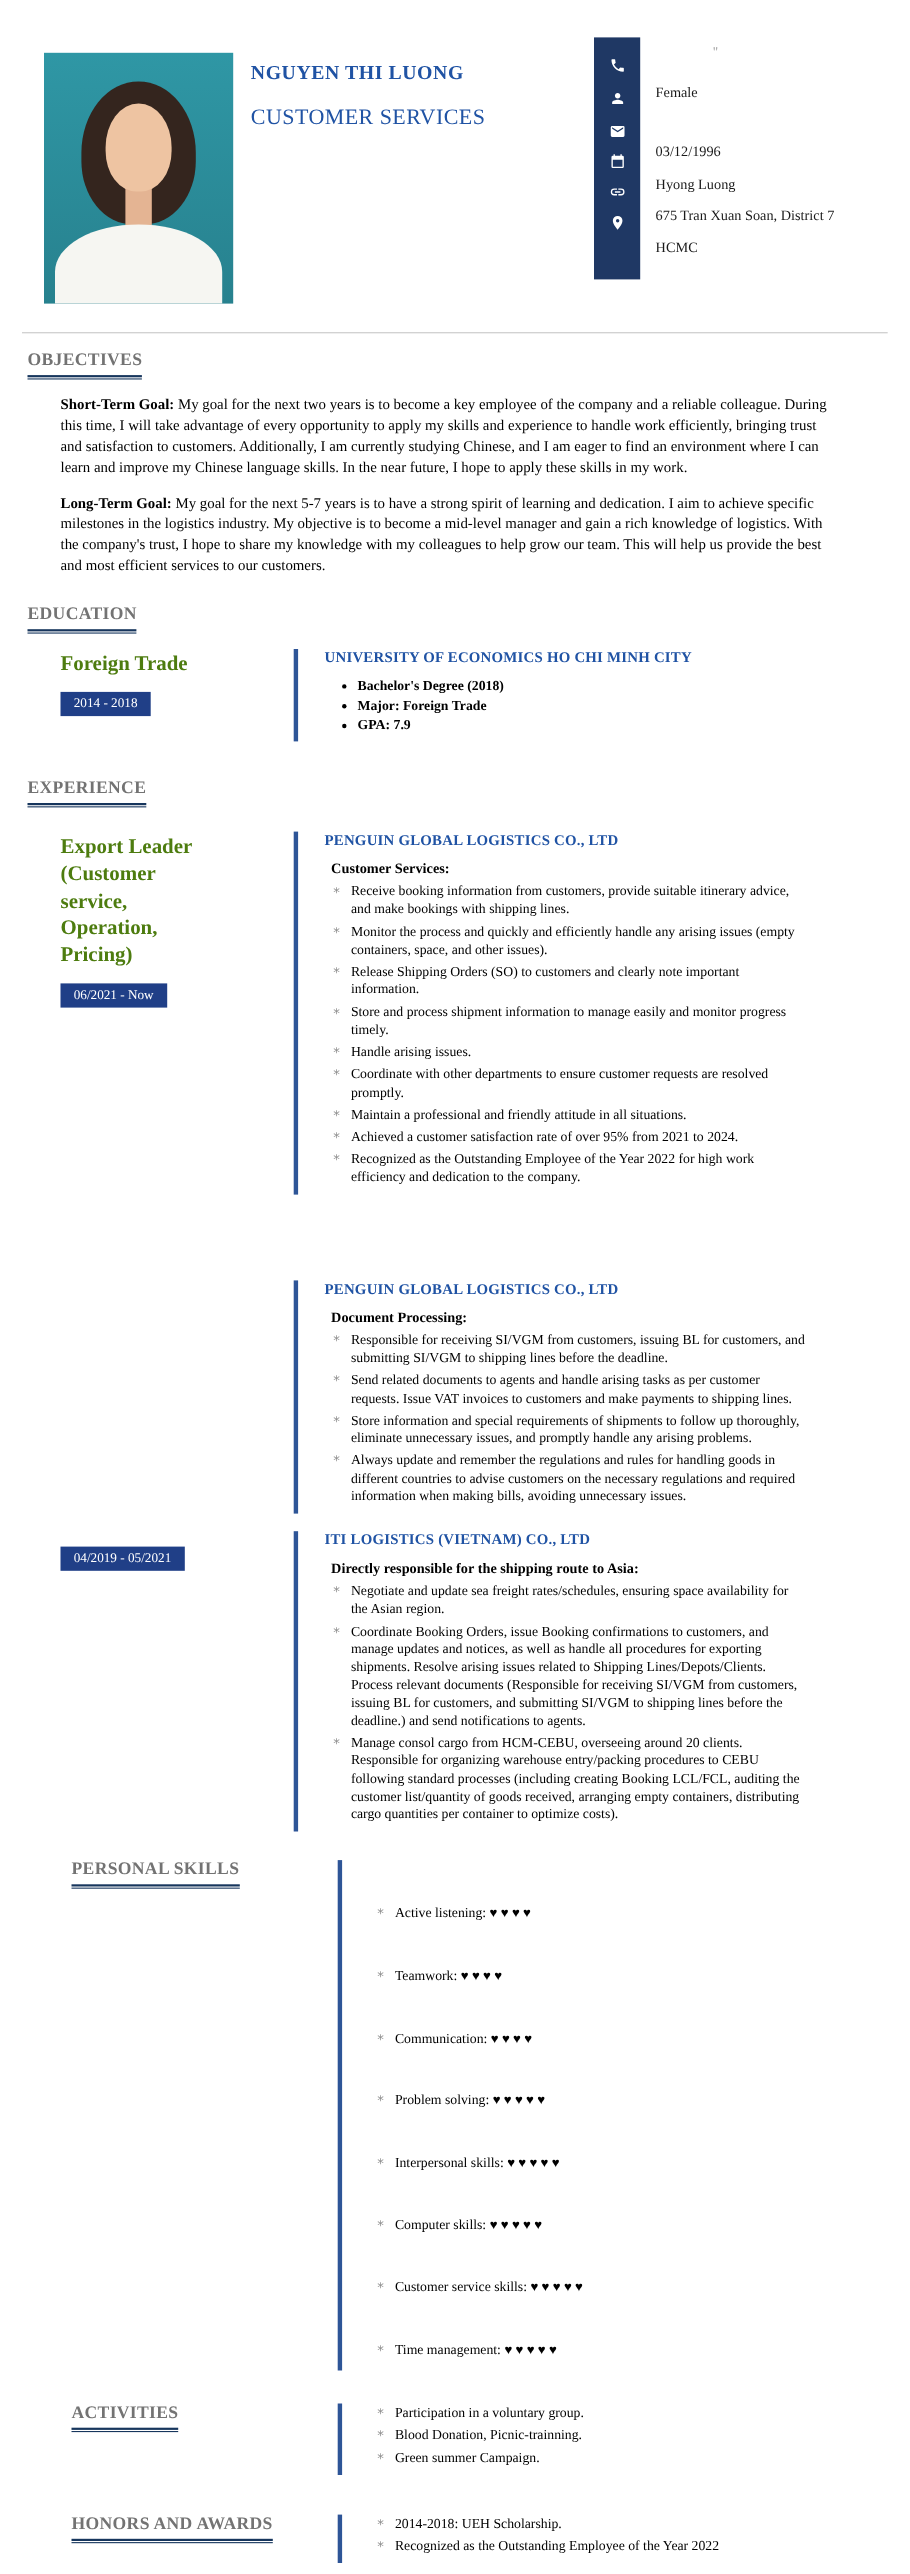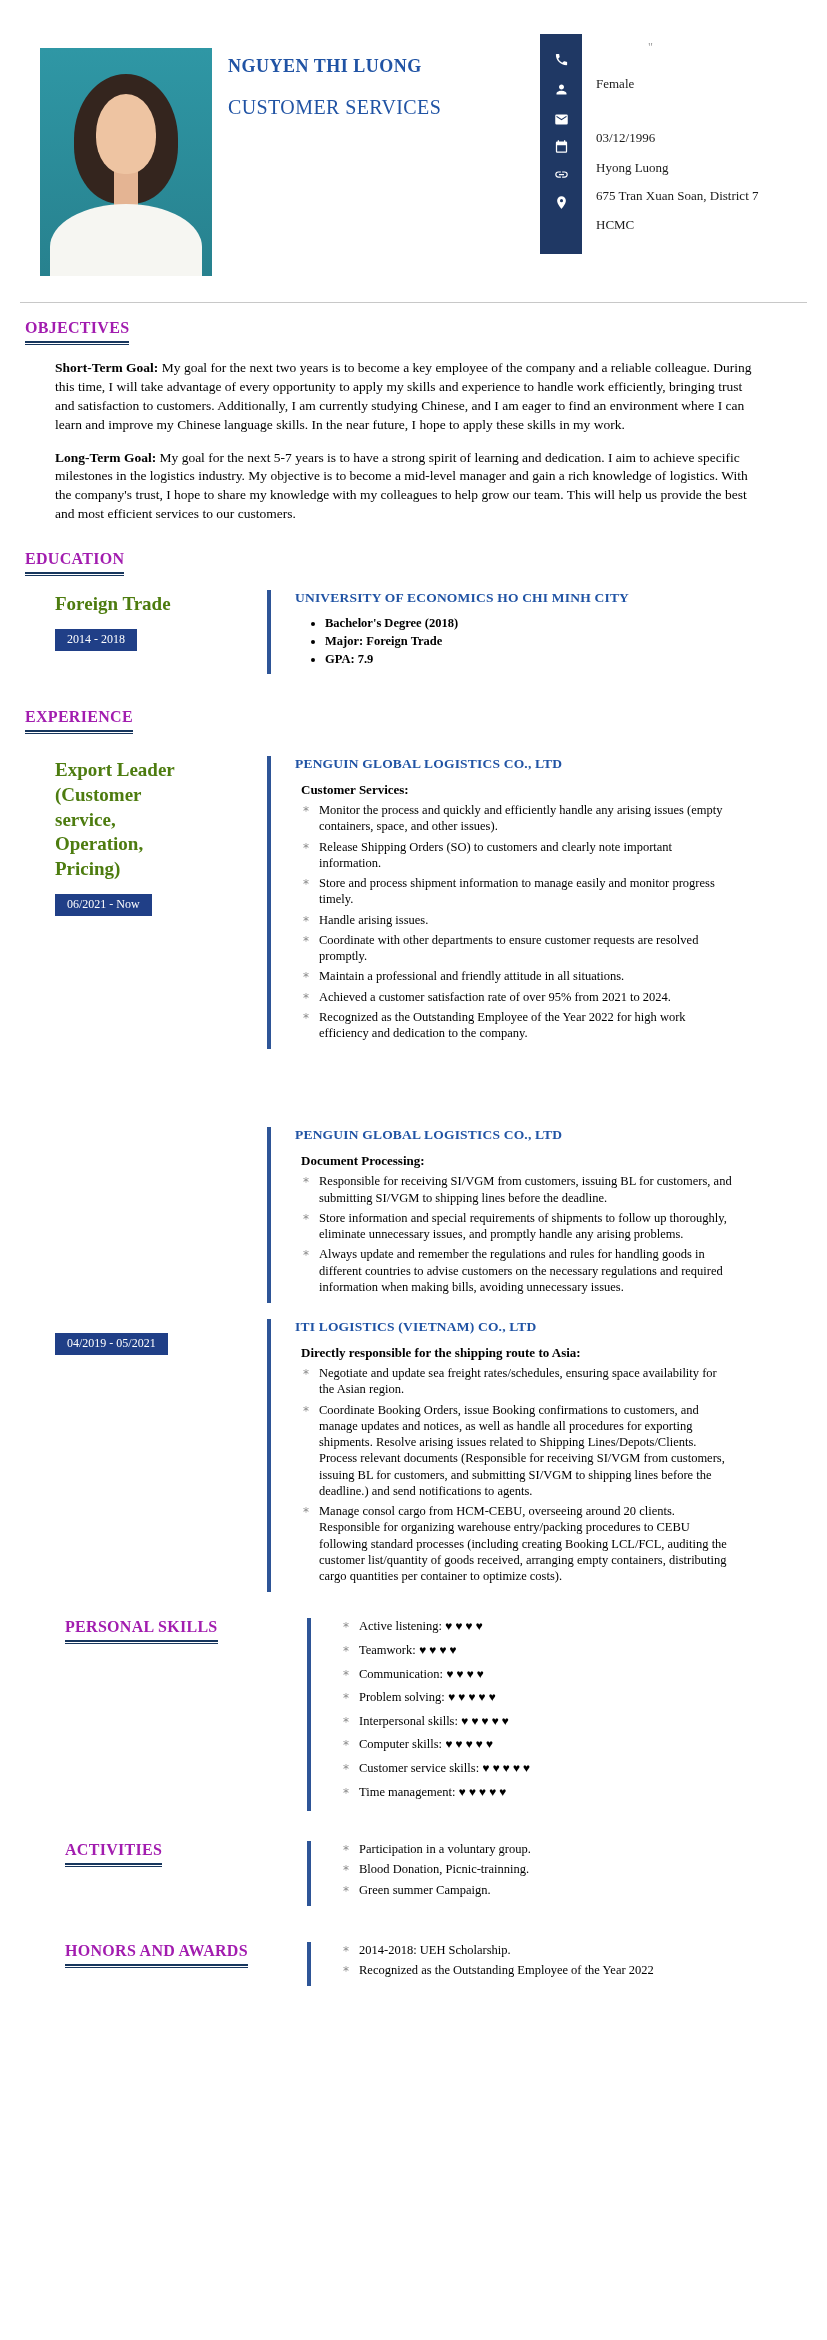--- a/index.html
+++ b/index.html
@@ -34,21 +34,21 @@
   .ci { position:absolute; left:0; width:42px; text-align:center; line-height:0; }
   .ci svg { width:15px; height:15px; fill:#ffffff; }
   .ctext { position:absolute; left:596px; font-size:13px; color:#1a1a1a; white-space:nowrap; }
   .quote { position:absolute; left:648px; top:40px; font-size:12px; color:#9a9a9a; }
 
   .divider { margin:0 20px; border-top:1.5px solid #c8c8c8; }
 
   
   .sec { margin-left:25px; }
   .sec-head { display:inline-block; }
-  .sec-title { color:#a21caf; font-weight:bold; font-size:16px; letter-spacing:.3px; }
+  .sec-title { color:#737373; font-weight:bold; font-size:16px; letter-spacing:.3px; }
   .sec-rule { height:4px; margin-top:4px; border-top:2px solid #17365d; border-bottom:1px solid #17365d; }
 
   .sec-objectives { margin-top:16px; }
   .obj-p { margin:14px 0 0 30px; width:706px; font-size:13.5px; line-height:1.4; }
 
   .row { display:flex; margin-left:30px; }
   .col-left { width:212px; flex:none; padding-top:2px; }
   .col-right { width:468px; flex:none; border-left:4px solid #2e5597; padding-left:24px; padding-bottom:4px; }
 
   .row2 { display:flex; }
@@ -70,21 +70,21 @@
 
   .sec-education { margin-top:26px; }
   .edu-row { margin-top:14px; }
 
   .sec-experience { margin-top:34px; }
   .exp-row-1 { margin-top:22px; }
   .exp-row-2 { margin-top:78px; }
   .exp-row-3 { margin-top:16px; }
 
   .sec-skills { margin-top:26px; }
-  ul.skills li { margin-bottom:7px; }
+  ul.skills li { margin-bottom:7px;margin-top:40px; }
   .hearts { letter-spacing:3px; font-size:12px; }
 
   .sec-activities { margin-top:30px; }
   .sec-honors { margin-top:36px; }
   ul.narrow li { max-width:300px; }
 </style>
 </head>
 <body>
 
 <header class="header">
@@ -180,40 +180,42 @@
   
   <div class="row exp-row-1">
     <div class="col-left">
       <div class="role">Export Leader (Customer service, Operation, Pricing)</div>
       <div class="badge">06/2021 - Now</div>
     </div>
     <div class="col-right">
       <div class="company">PENGUIN GLOBAL LOGISTICS CO., LTD</div>
       <div class="subhead">Customer Services:</div>
       <ul class="stars">
+        <li>Receive booking information from customers, provide suitable itinerary advice, and make bookings with shipping lines.</li>
         <li>Monitor the process and quickly and efficiently handle any arising issues (empty containers, space, and other issues).</li>
         <li>Release Shipping Orders (SO) to customers and clearly note important information.</li>
         <li>Store and process shipment information to manage easily and monitor progress timely.</li>
         <li>Handle arising issues.</li>
         <li>Coordinate with other departments to ensure customer requests are resolved promptly.</li>
         <li>Maintain a professional and friendly attitude in all situations.</li>
         <li>Achieved a customer satisfaction rate of over 95% from 2021 to 2024.</li>
         <li>Recognized as the Outstanding Employee of the Year 2022 for high work efficiency and dedication to the company.</li>
       </ul>
     </div>
   </div>
 
   
   <div class="row exp-row-2">
     <div class="col-left"></div>
     <div class="col-right">
       <div class="company">PENGUIN GLOBAL LOGISTICS CO., LTD</div>
       <div class="subhead">Document Processing:</div>
       <ul class="stars">
         <li>Responsible for receiving SI/VGM from customers, issuing BL for customers, and submitting SI/VGM to shipping lines before the deadline.</li>
+        <li>Send related documents to agents and handle arising tasks as per customer requests. Issue VAT invoices to customers and make payments to shipping lines.</li>
         <li>Store information and special requirements of shipments to follow up thoroughly, eliminate unnecessary issues, and promptly handle any arising problems.</li>
         <li>Always update and remember the regulations and rules for handling goods in different countries to advise customers on the necessary regulations and required information when making bills, avoiding unnecessary issues.</li>
       </ul>
     </div>
   </div>
 
   
   <div class="row exp-row-3">
     <div class="col-left">
       <div class="badge">04/2019 - 05/2021</div>

